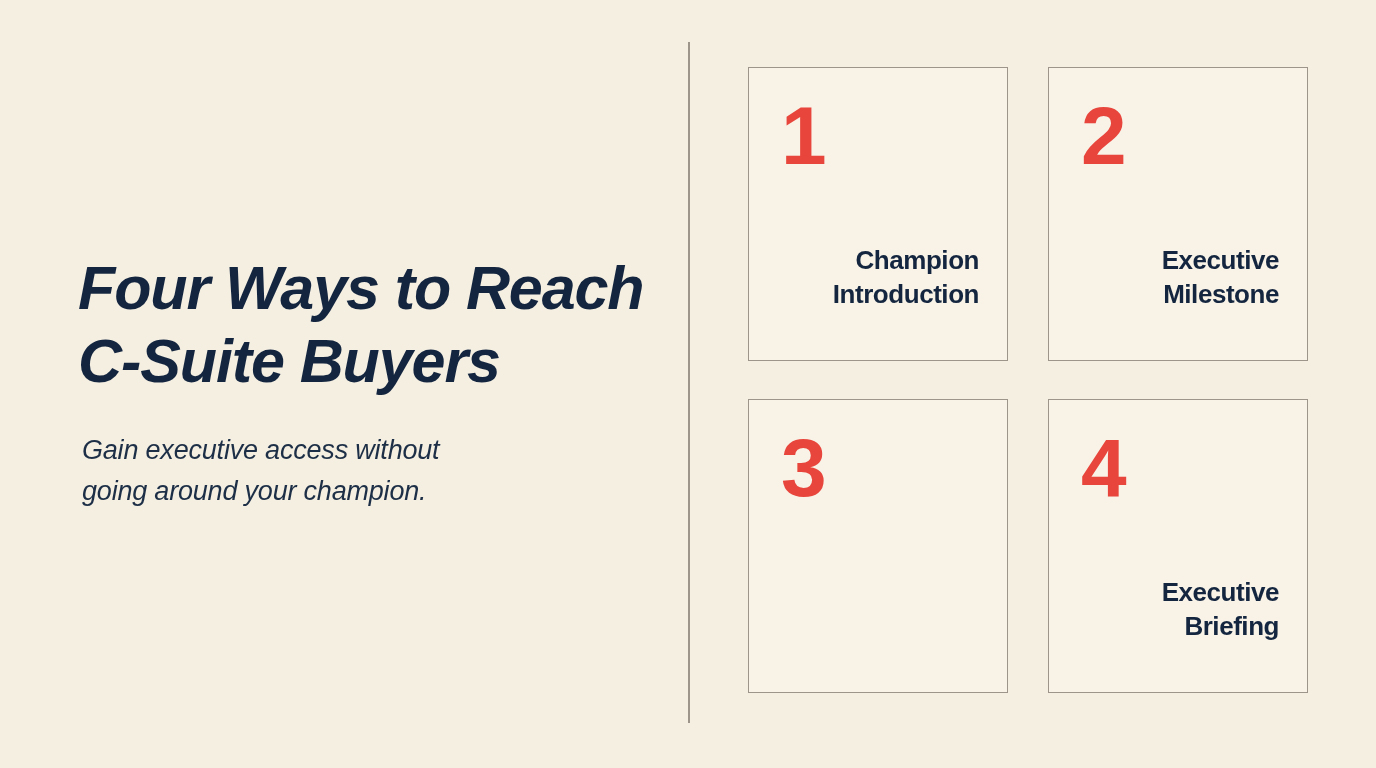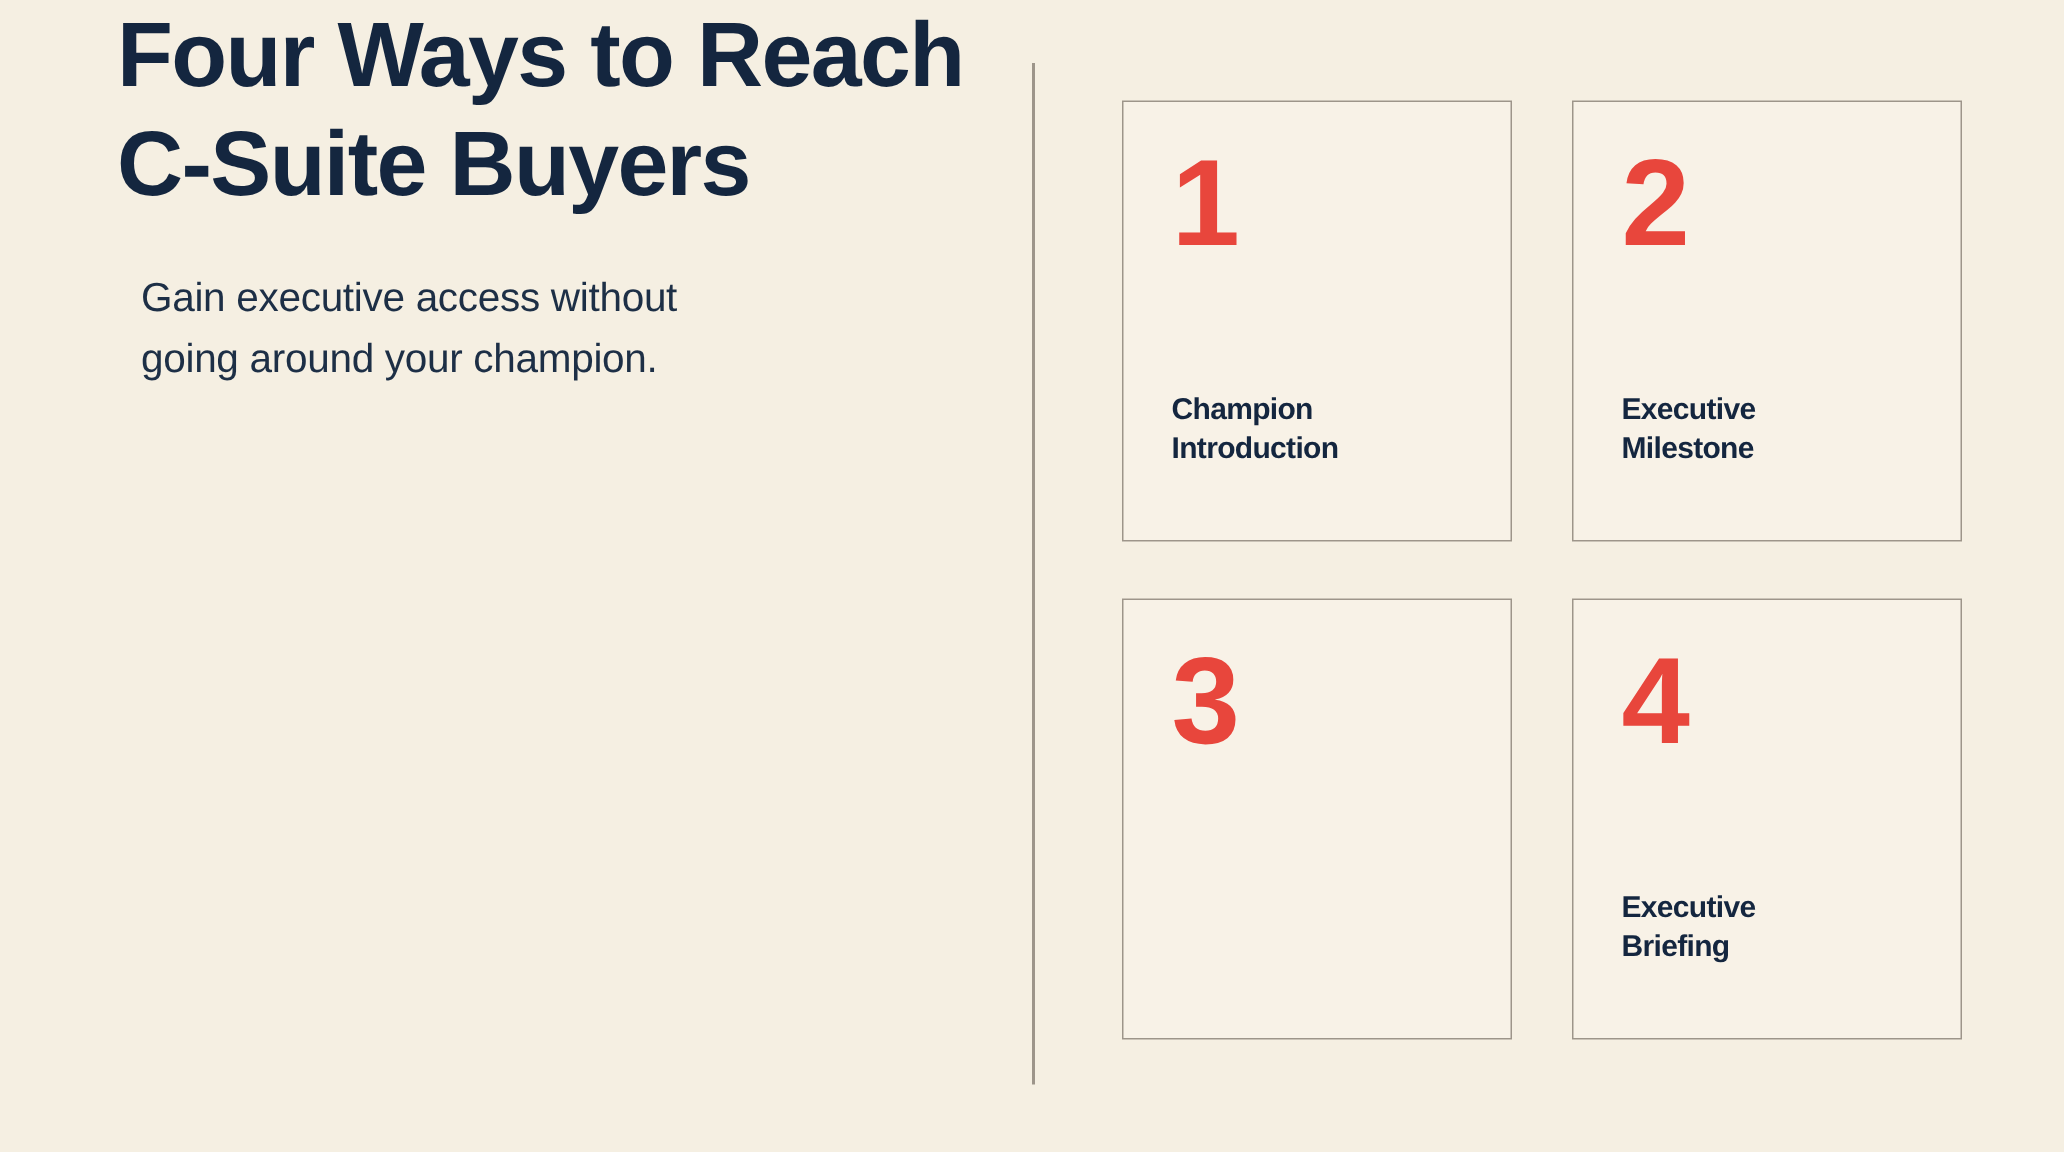--- a/index.html
+++ b/index.html
@@ -25,36 +25,37 @@
 
   
   .left-panel {
     position: absolute;
     left: 78px;
     top: 0;
     width: 590px;
     height: 768px;
     display: flex;
     flex-direction: column;
-    justify-content: flex-start;
+    justify-content: center;
     align-items: flex-start;
+    font-style: italic;
   }
 
   .headline {
     margin: 0;
     font-size: 61px;
     line-height: 1.2;
     font-weight: 700;
     letter-spacing: -1.1px;
     color: #14263f;
     white-space: pre-line;
   }
 
   .subhead {
-    margin: 16px;
+    margin: 4px;
     margin-top: 32px;
     font-size: 27px;
     line-height: 1.52;
     font-weight: 400;
     letter-spacing: -0.2px;
     color: #1d2f46;
     white-space: pre-line;
   }
 
   
@@ -110,28 +111,29 @@
     font-size: 82px;
     line-height: 0.92;
     font-weight: 700;
     letter-spacing: -2px;
     color: #e8463c;
     margin: 0;
     height: 86px;
   }
 
   .card-label {
-    font-size: 20px;
+    font-size: 26px;
     line-height: 1.3;
     font-weight: 700;
     letter-spacing: -0.45px;
     color: #14263f;
     margin: 0;
     white-space: pre-line;
     padding-bottom: 22px;
+    text-align: right;
   }
 </style>
 </head>
 <body>
 
 <div class="slide">
 
   <div class="left-panel">
     <h1 class="headline">Four Ways to Reach
 C-Suite Buyers</h1>

